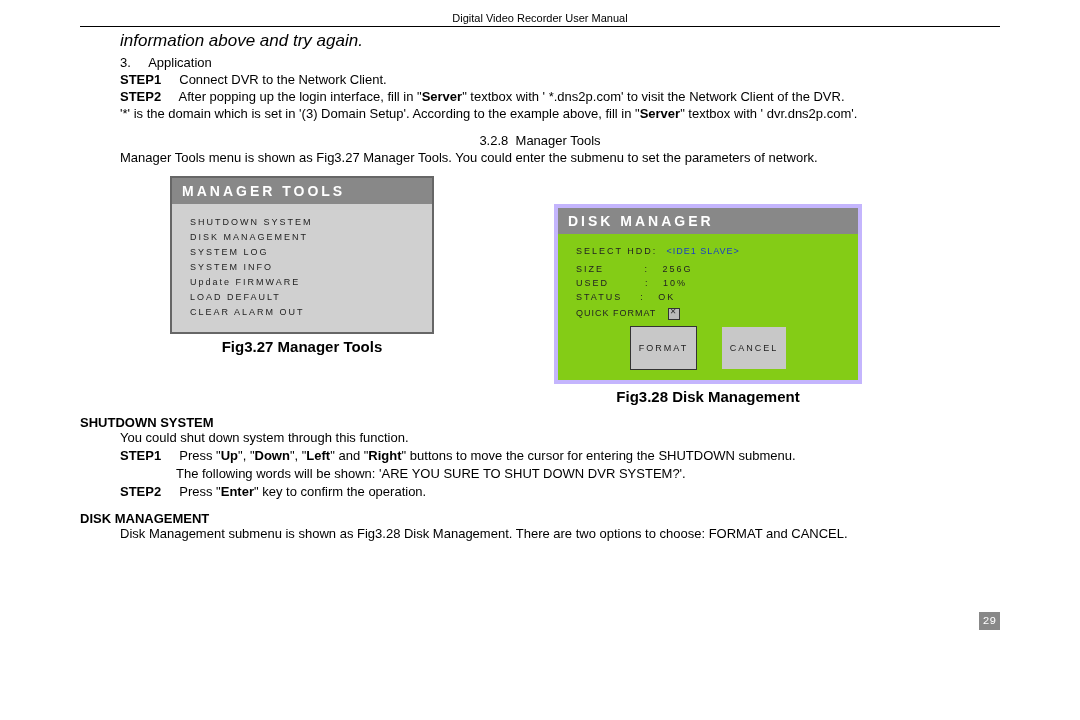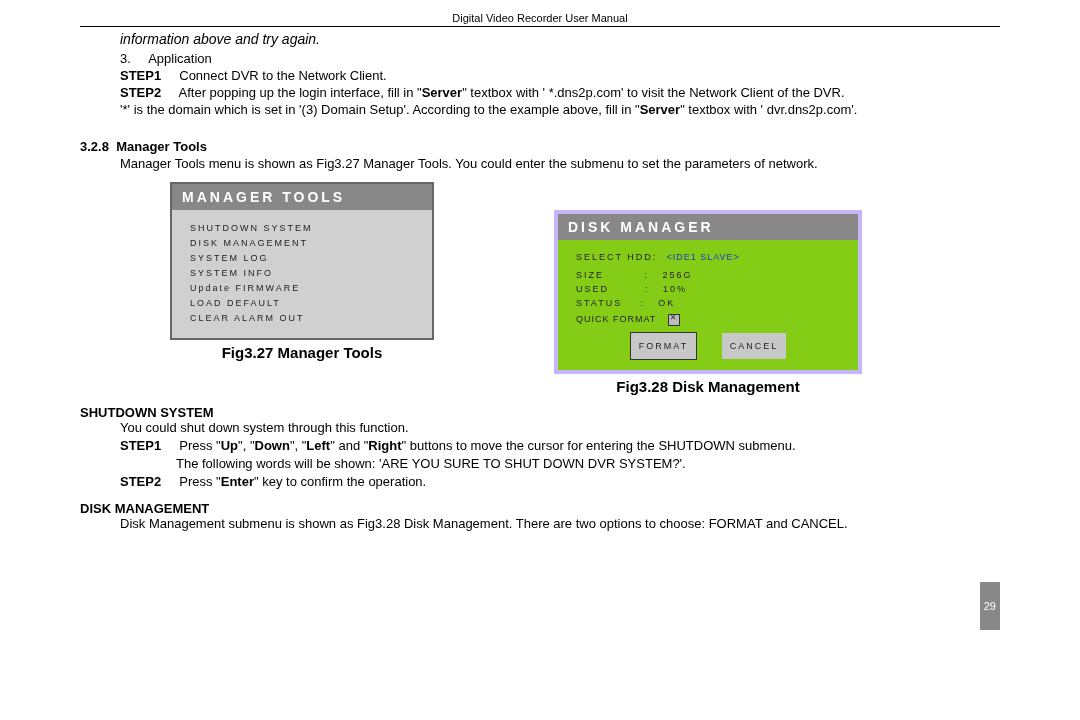--- a/index.html
+++ b/index.html
@@ -22,32 +22,33 @@
     font-size: 11px;
     padding-bottom: 2px;
   }
   hr.top-rule {
     border: none;
     border-top: 1px solid #000;
     margin: 0 0 4px 0;
   }
   .italic-hint {
     font-style: italic;
-    font-size: 14px;
+    font-size: 17px;
     margin: 2px 0 4px 40px;
   }
   .body-block {
     text-align: justify;
     line-height: 1.3;
   }
   .num-line { margin-left: 40px; }
   .step-label { font-weight: bold; }
   .sec-heading {
-    font-weight: bold;
-    margin: 20px 0 2px 0;
+    font-weight: normal;
+    margin: 10px 0 2px 0;
+    text-align: center;
   }
   .indent-para { margin-left: 40px; }
   .figures-row {
     display: flex;
     justify-content: flex-start;
     gap: 120px;
     margin: 10px 0 4px 90px;
   }
   .fig-col {
     display: flex;
@@ -88,21 +89,21 @@
   }
   .disk-body .row { margin: 4px 0; }
   .blue { color: #1a3dc7; letter-spacing: 1px; }
   .disk-buttons {
     text-align: center;
     margin-top: 6px;
   }
   .disk-btn {
     display: inline-block;
     border: 1px solid #333;
-    padding: 8px 8px;
+    padding: 16px 8px;
     margin: 0 10px;
     font-size: 9px;
     letter-spacing: 2px;
     background: #c8c8c8;
   }
   .disk-btn.noborder { border: none; }
   .checkbox {
     display: inline-block;
     width: 10px; height: 10px;
     border: 1px solid #333;
@@ -130,21 +131,22 @@
   }
   .steplist { margin-left: 40px; }
   .steplist .line { margin: 1px 0; }
   .page-num {
     position: absolute;
     right: 80px;
     bottom: 18px;
     background: #888;
     color: #fff;
     font-size: 11px;
-    padding: 18px 4px;
+    padding: 3px 4px;
+    font-family: Liberation Mono, monospace;
   }
 </style>
 </head>
 <body>
 
 <div class="page">
 
   <div class="doc-header">Digital Video Recorder User Manual</div>
   <hr class="top-rule">
 

